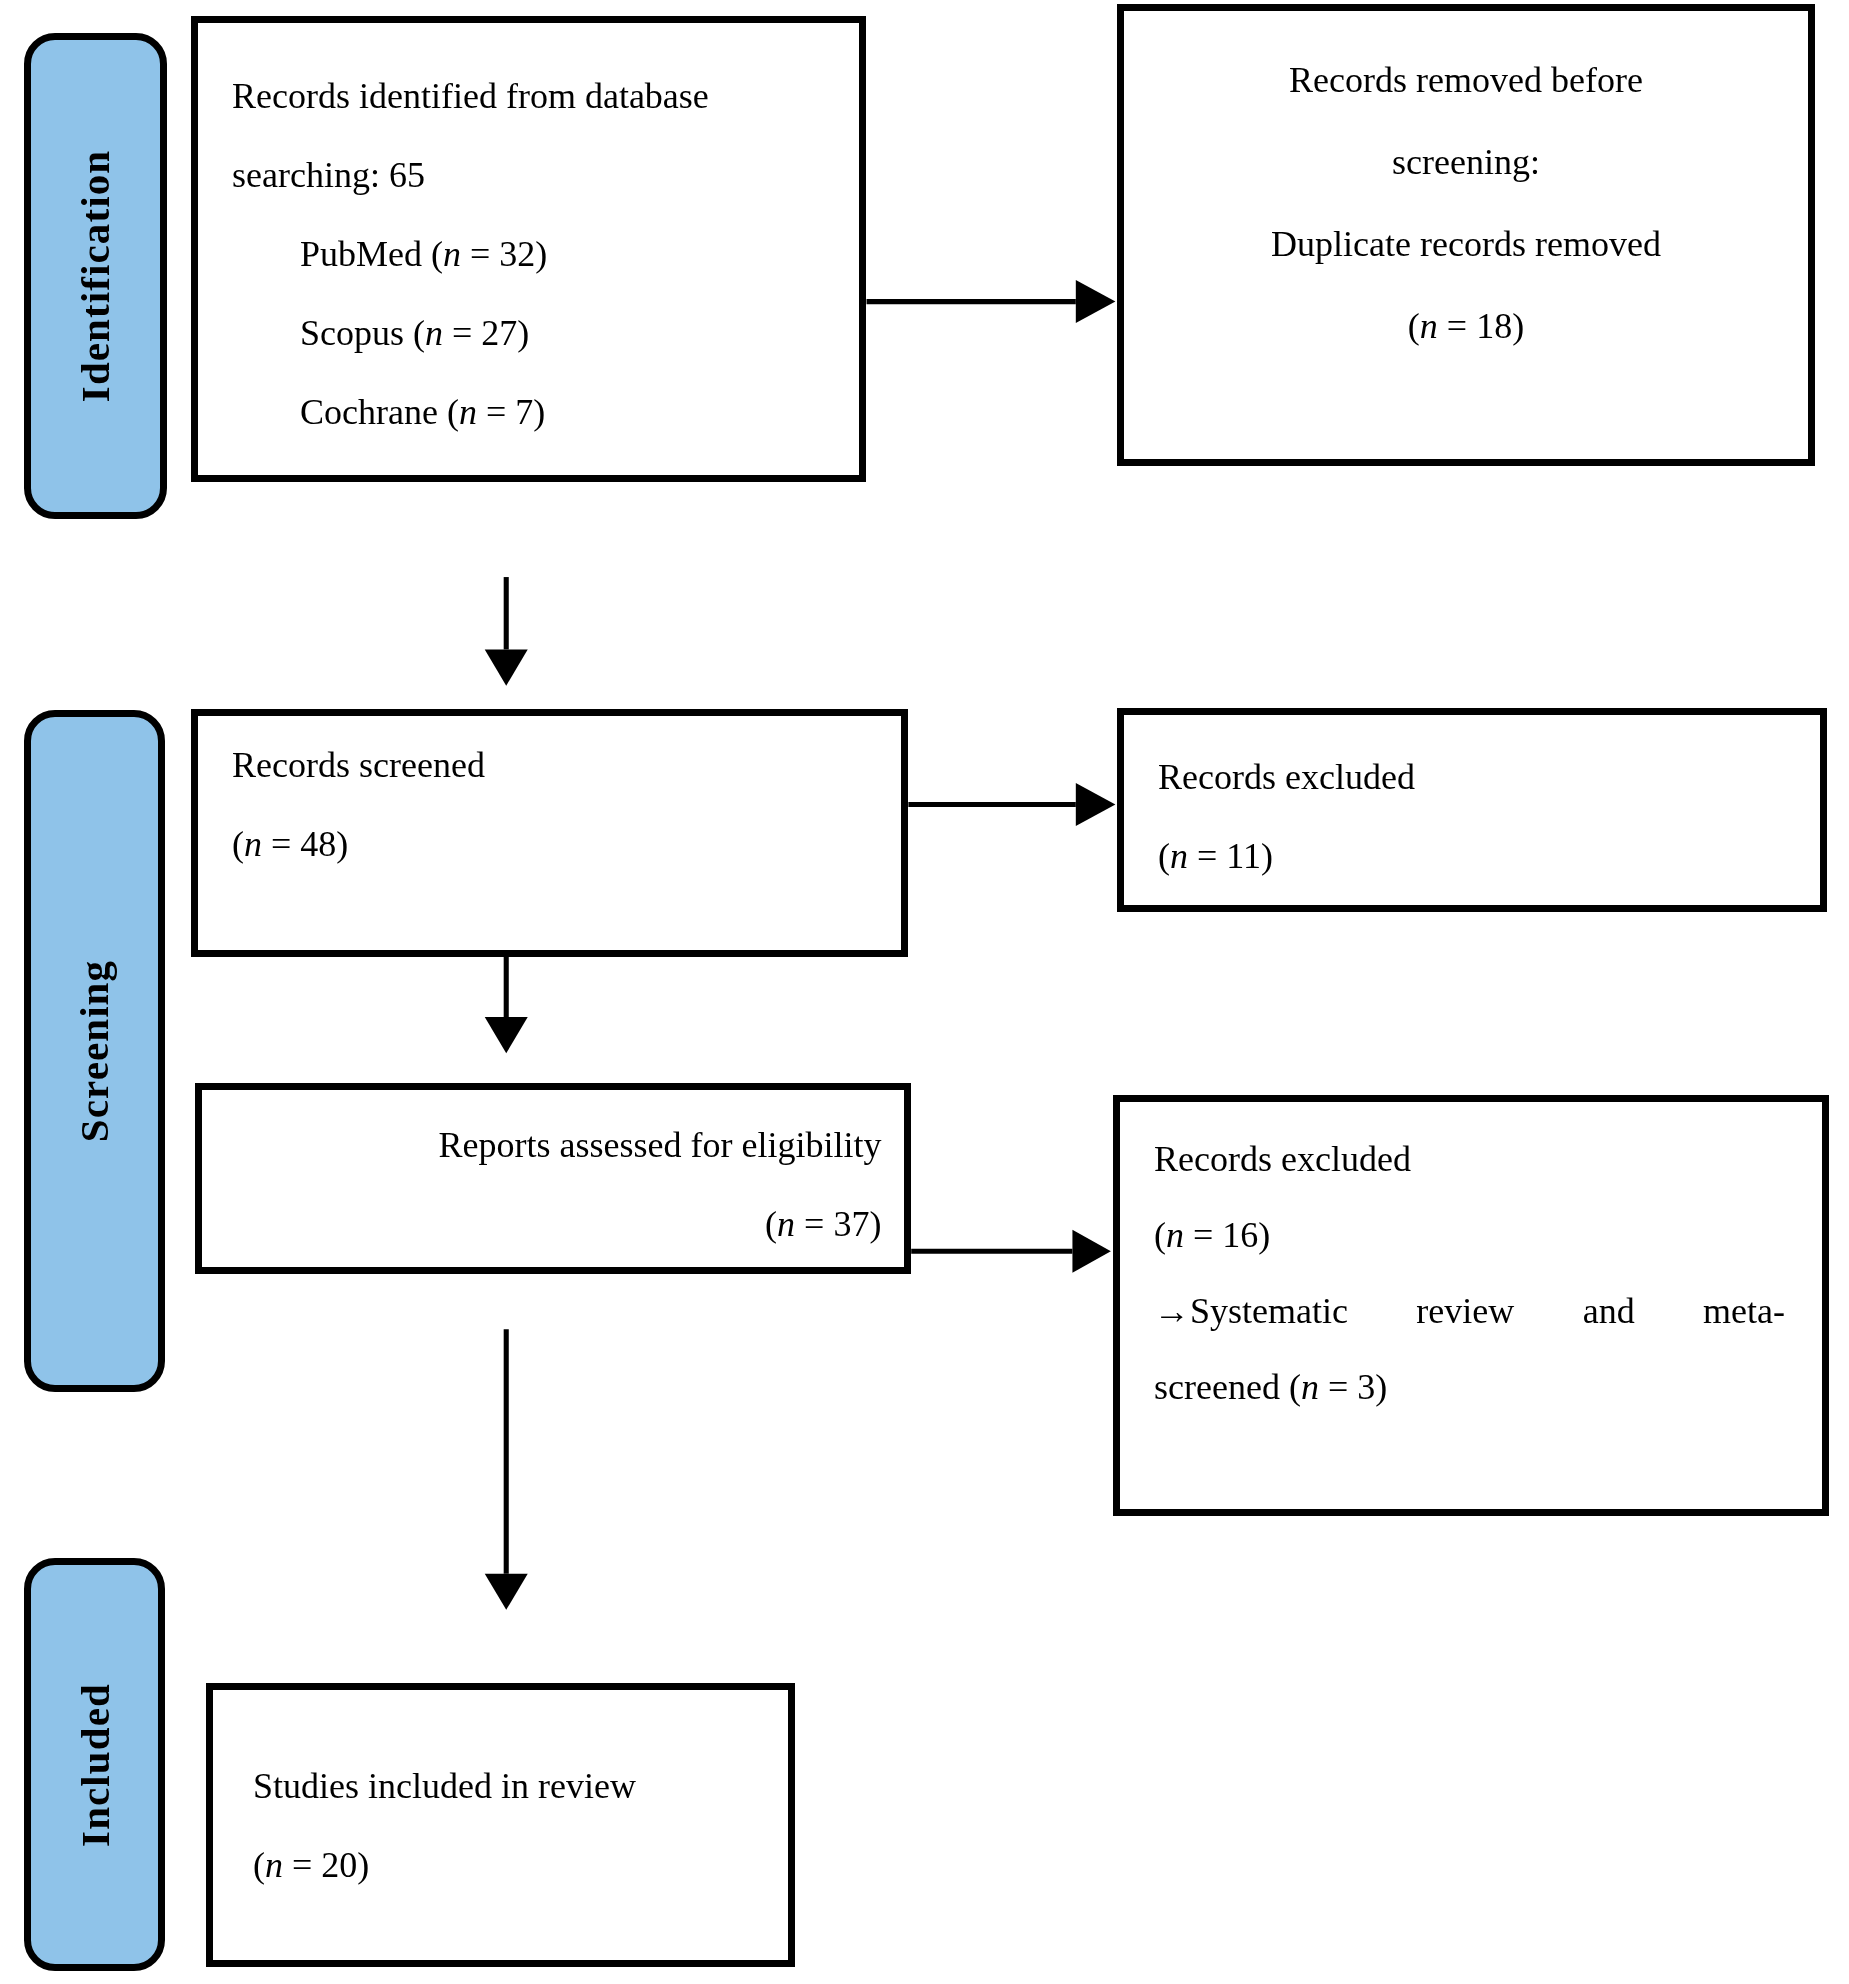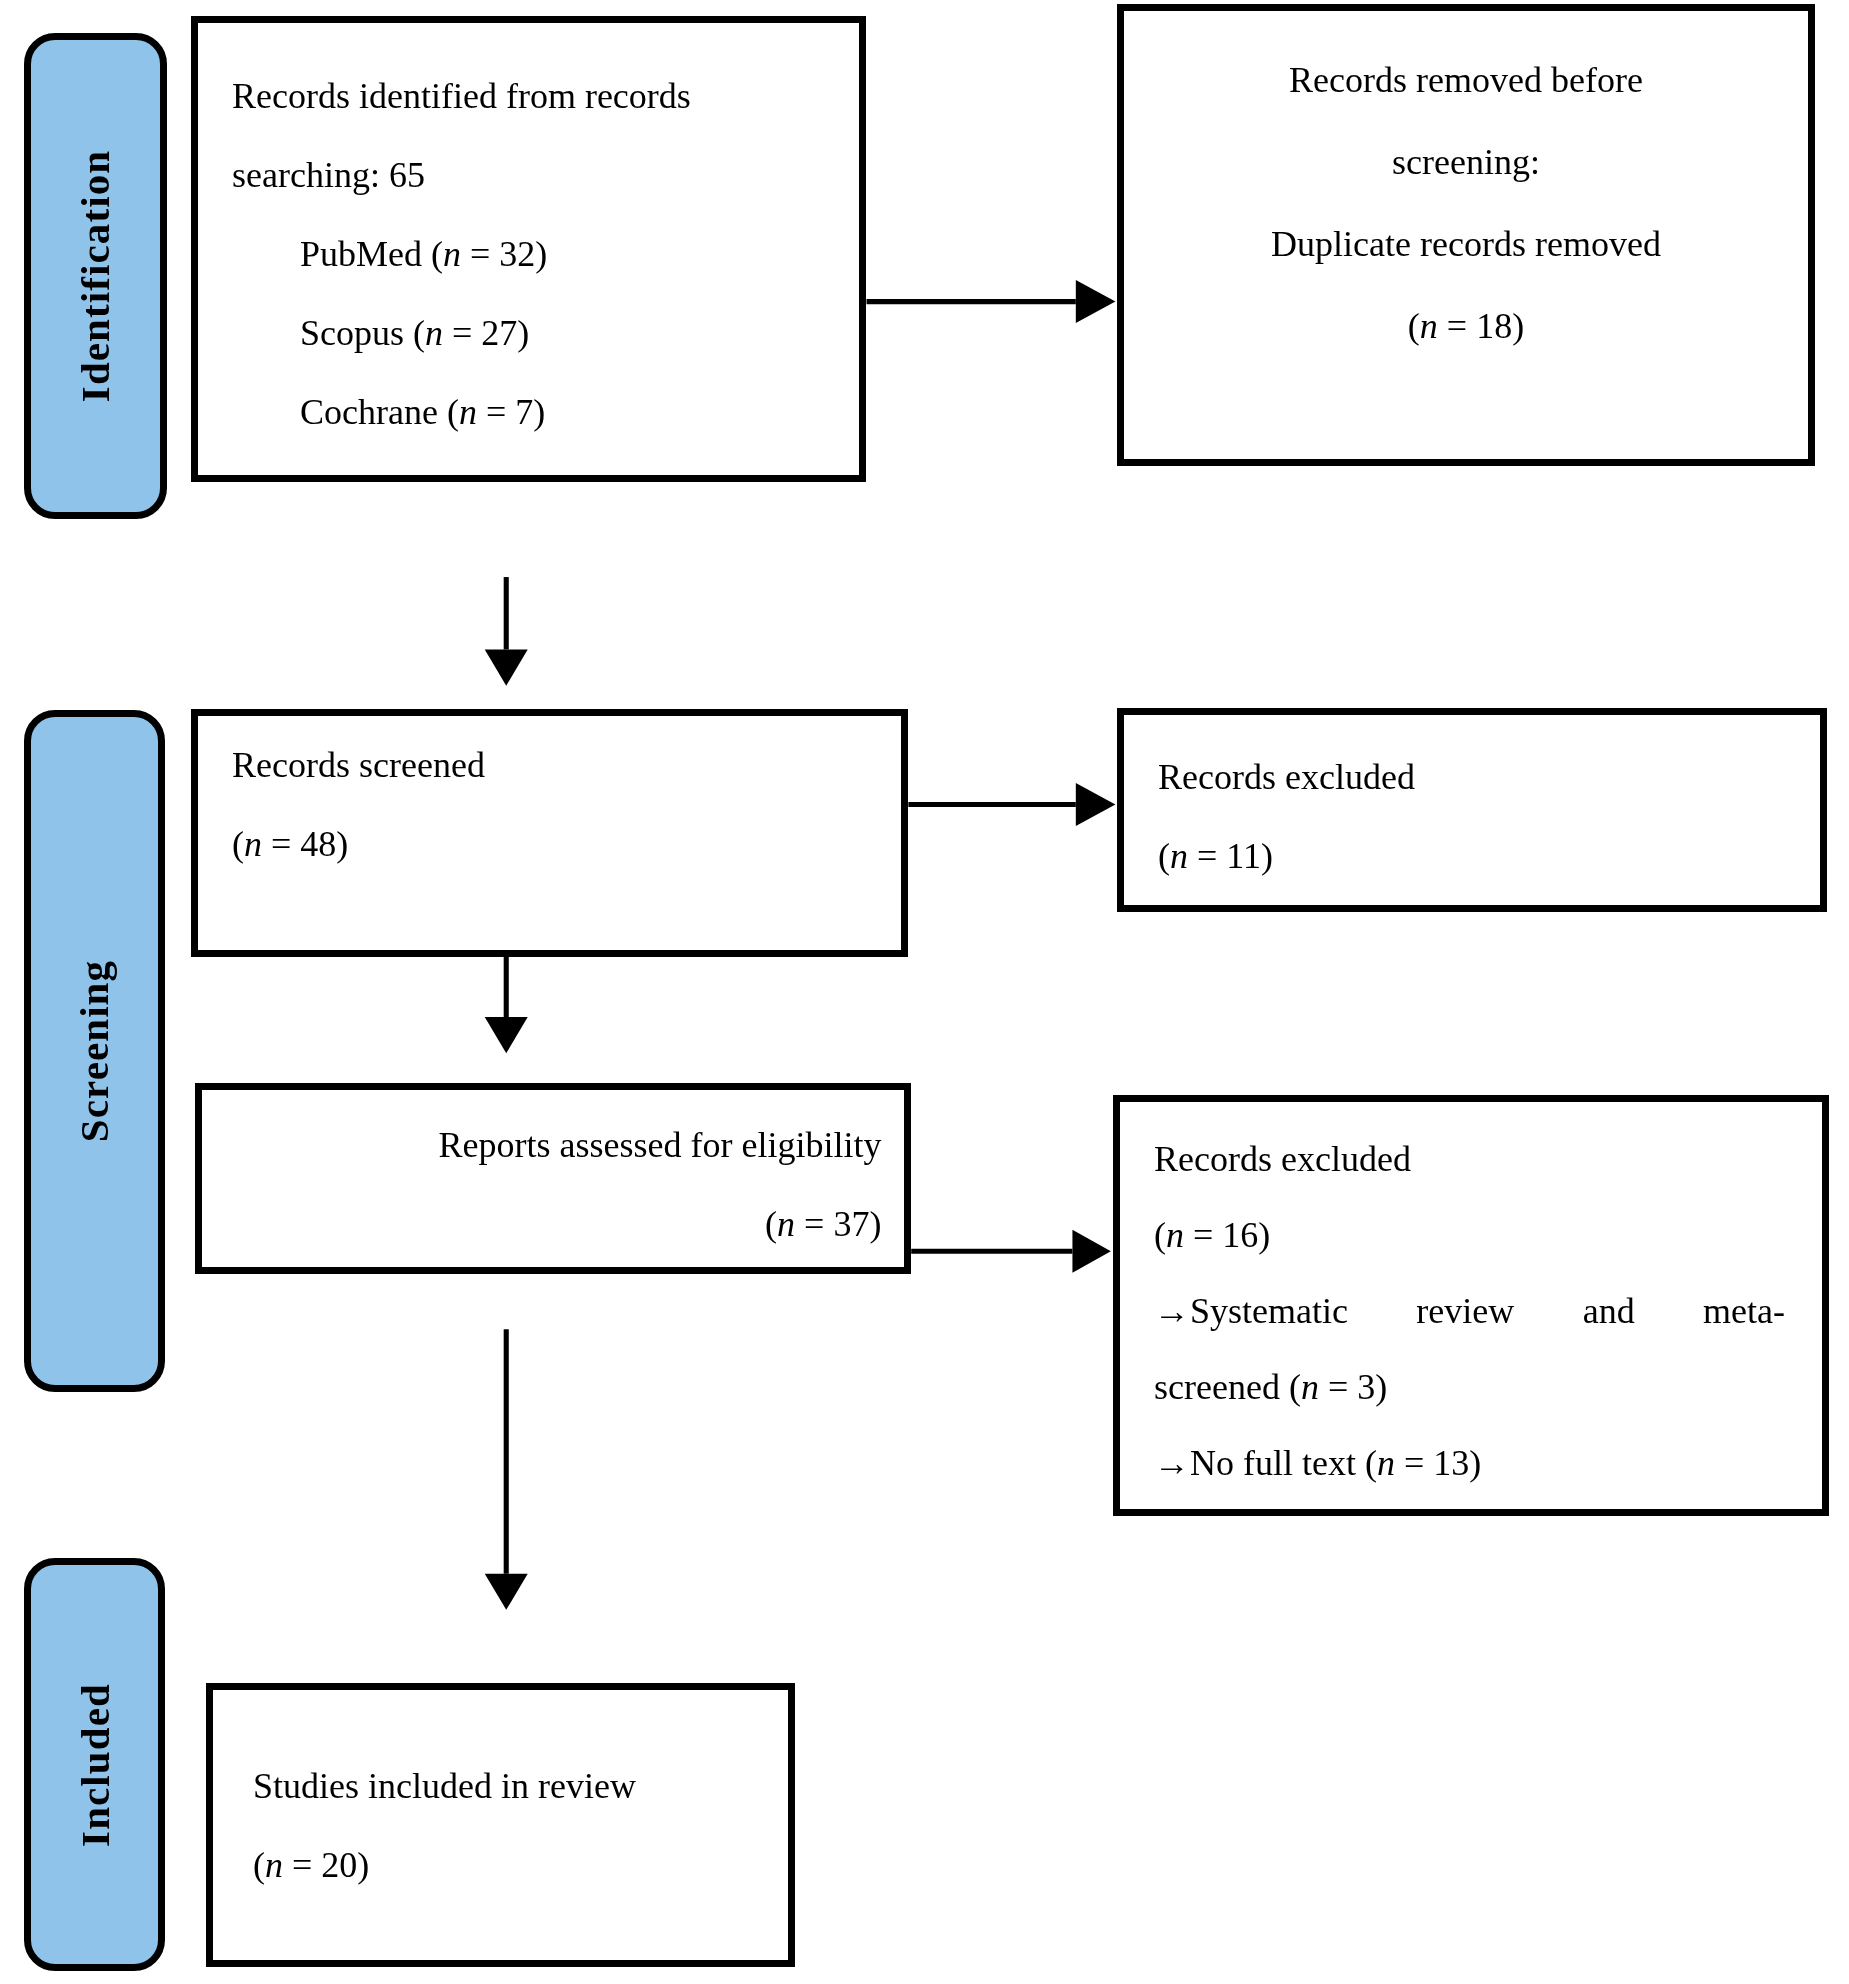--- a/index.html
+++ b/index.html
@@ -139,21 +139,21 @@
     <span class="stage-text">Identification</span>
   </div>
   <div class="stage" id="stage-screening">
     <span class="stage-text">Screening</span>
   </div>
   <div class="stage" id="stage-included">
     <span class="stage-text">Included</span>
   </div>
 
   <div class="box" id="box-identified">
-    <div class="line"><span>Records identified from records</span></div>
+    <div class="line"><span>Records identified from database</span></div>
     <div class="line"><span>searching: 65</span></div>
     <div class="line indent"><span>PubMed (</span><i>n</i><span> = 32)</span></div>
     <div class="line indent"><span>Scopus (</span><i>n</i><span> = 27)</span></div>
     <div class="line indent"><span>Cochrane (</span><i>n</i><span> = 7)</span></div>
   </div>
 
   <div class="box" id="box-removed">
     <div class="line"><span>Records removed before</span></div>
     <div class="line"><span>screening:</span></div>
     <div class="line"><span>Duplicate records removed</span></div>
@@ -173,21 +173,20 @@
   <div class="box" id="box-assessed">
     <div class="line"><span>Reports assessed for eligibility</span></div>
     <div class="line"><span>(</span><i>n</i><span> = 37)</span></div>
   </div>
 
   <div class="box" id="box-excluded-eligibility">
     <div class="line"><span>Records excluded</span></div>
     <div class="line"><span>(</span><i>n</i><span> = 16)</span></div>
     <div class="line justify"><span>→Systematic review and meta-</span></div>
     <div class="line"><span>screened (</span><i>n</i><span> = 3)</span></div>
-    <div class="line"><span>→No full text (</span><i>n</i><span> = 13)</span></div>
   </div>
 
   <div class="box" id="box-included-review">
     <div class="line"><span>Studies included in review</span></div>
     <div class="line"><span>(</span><i>n</i><span> = 20)</span></div>
   </div>
 
 </div>
 
 

